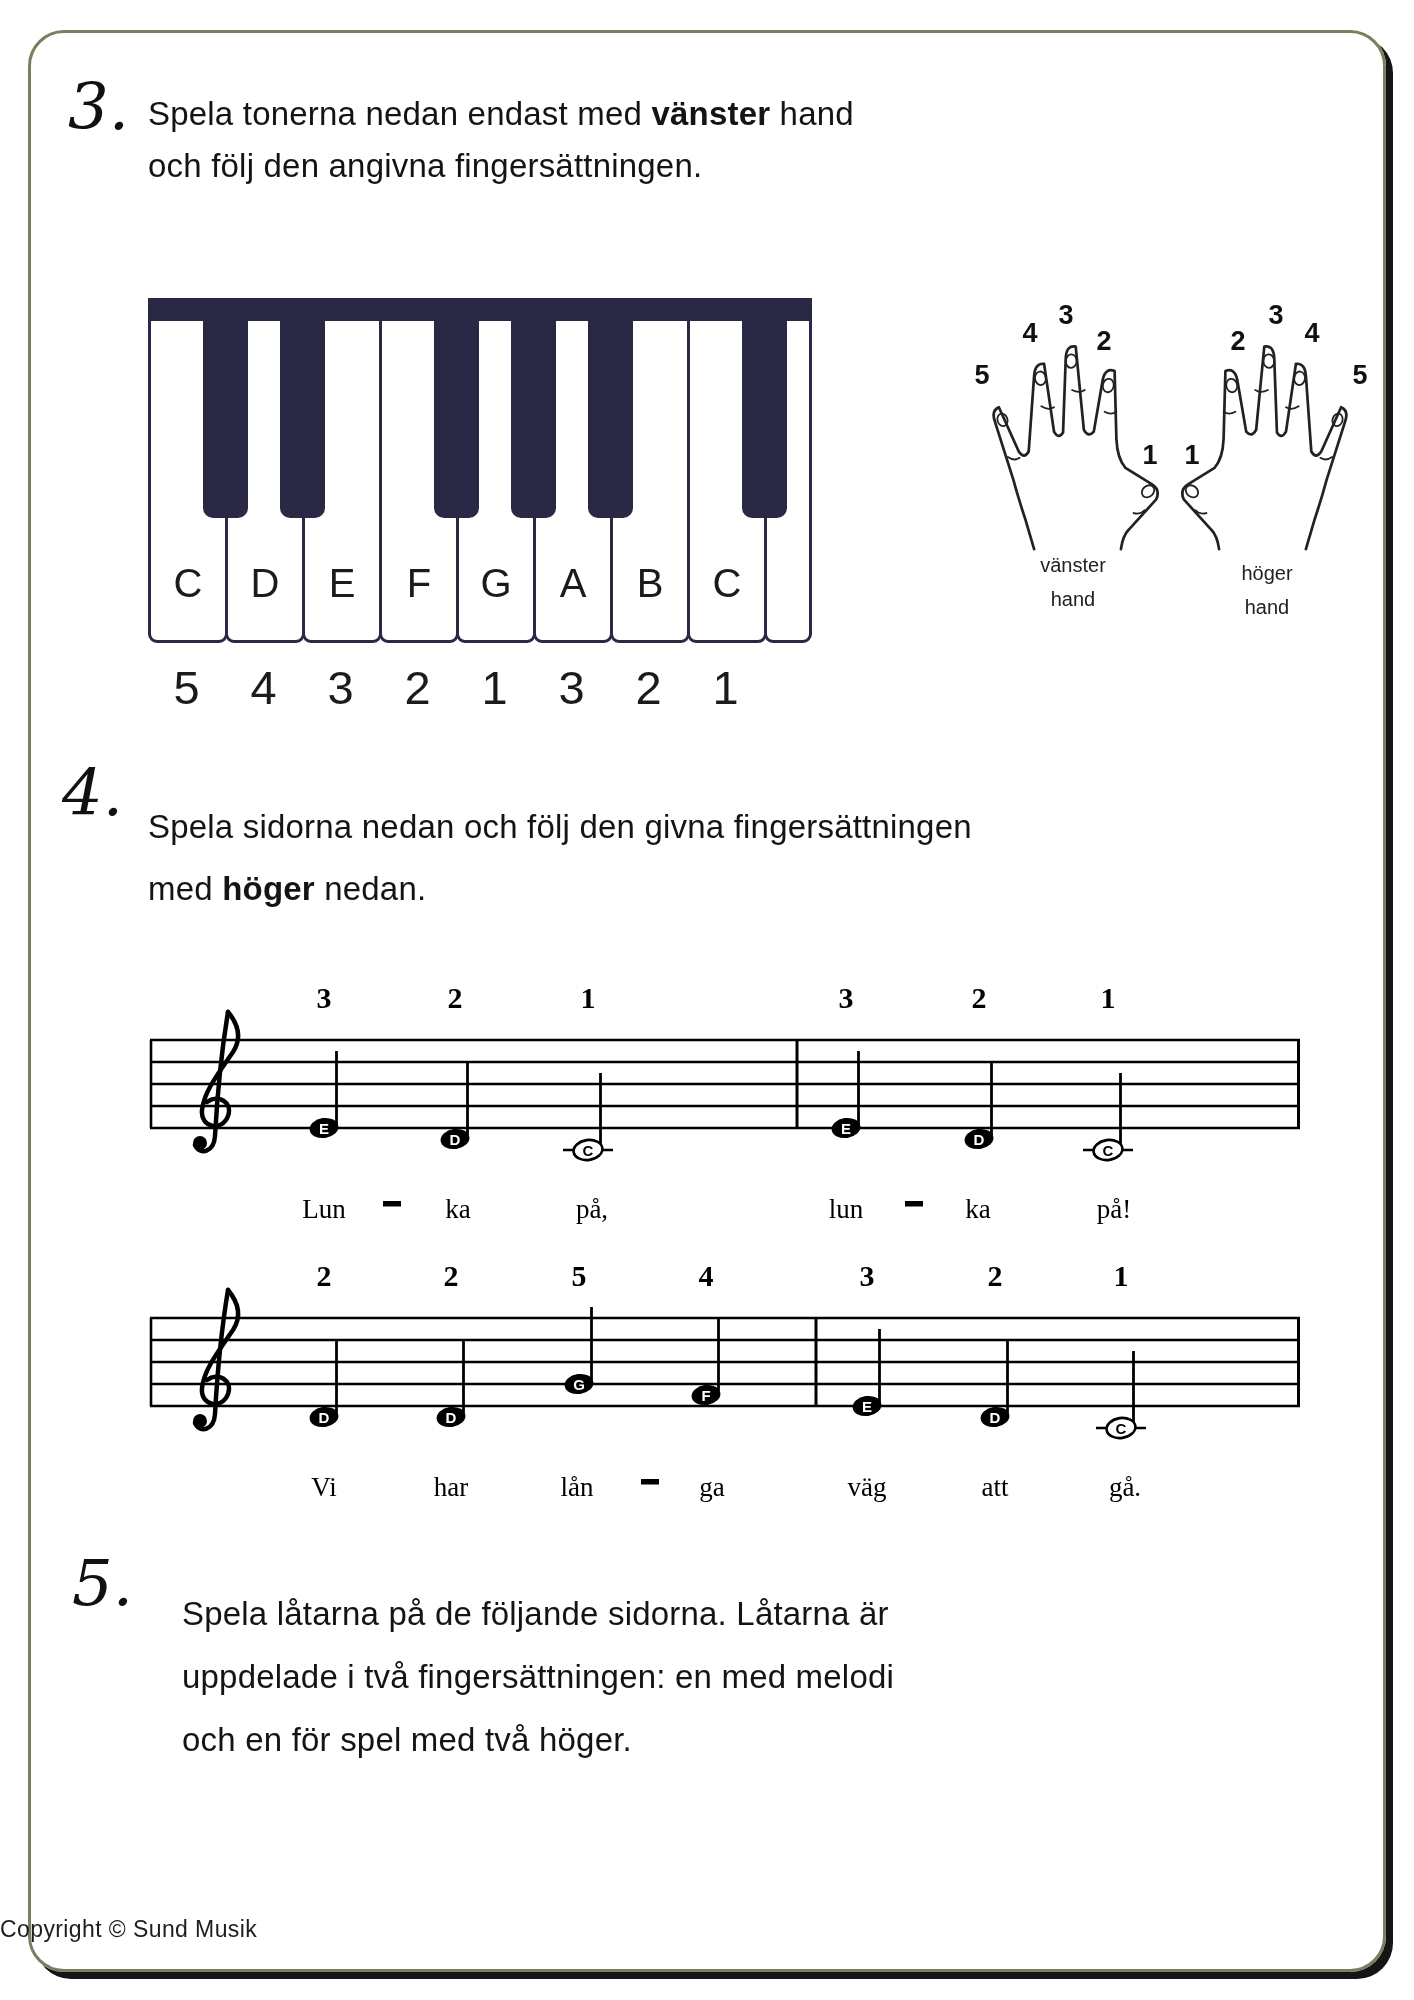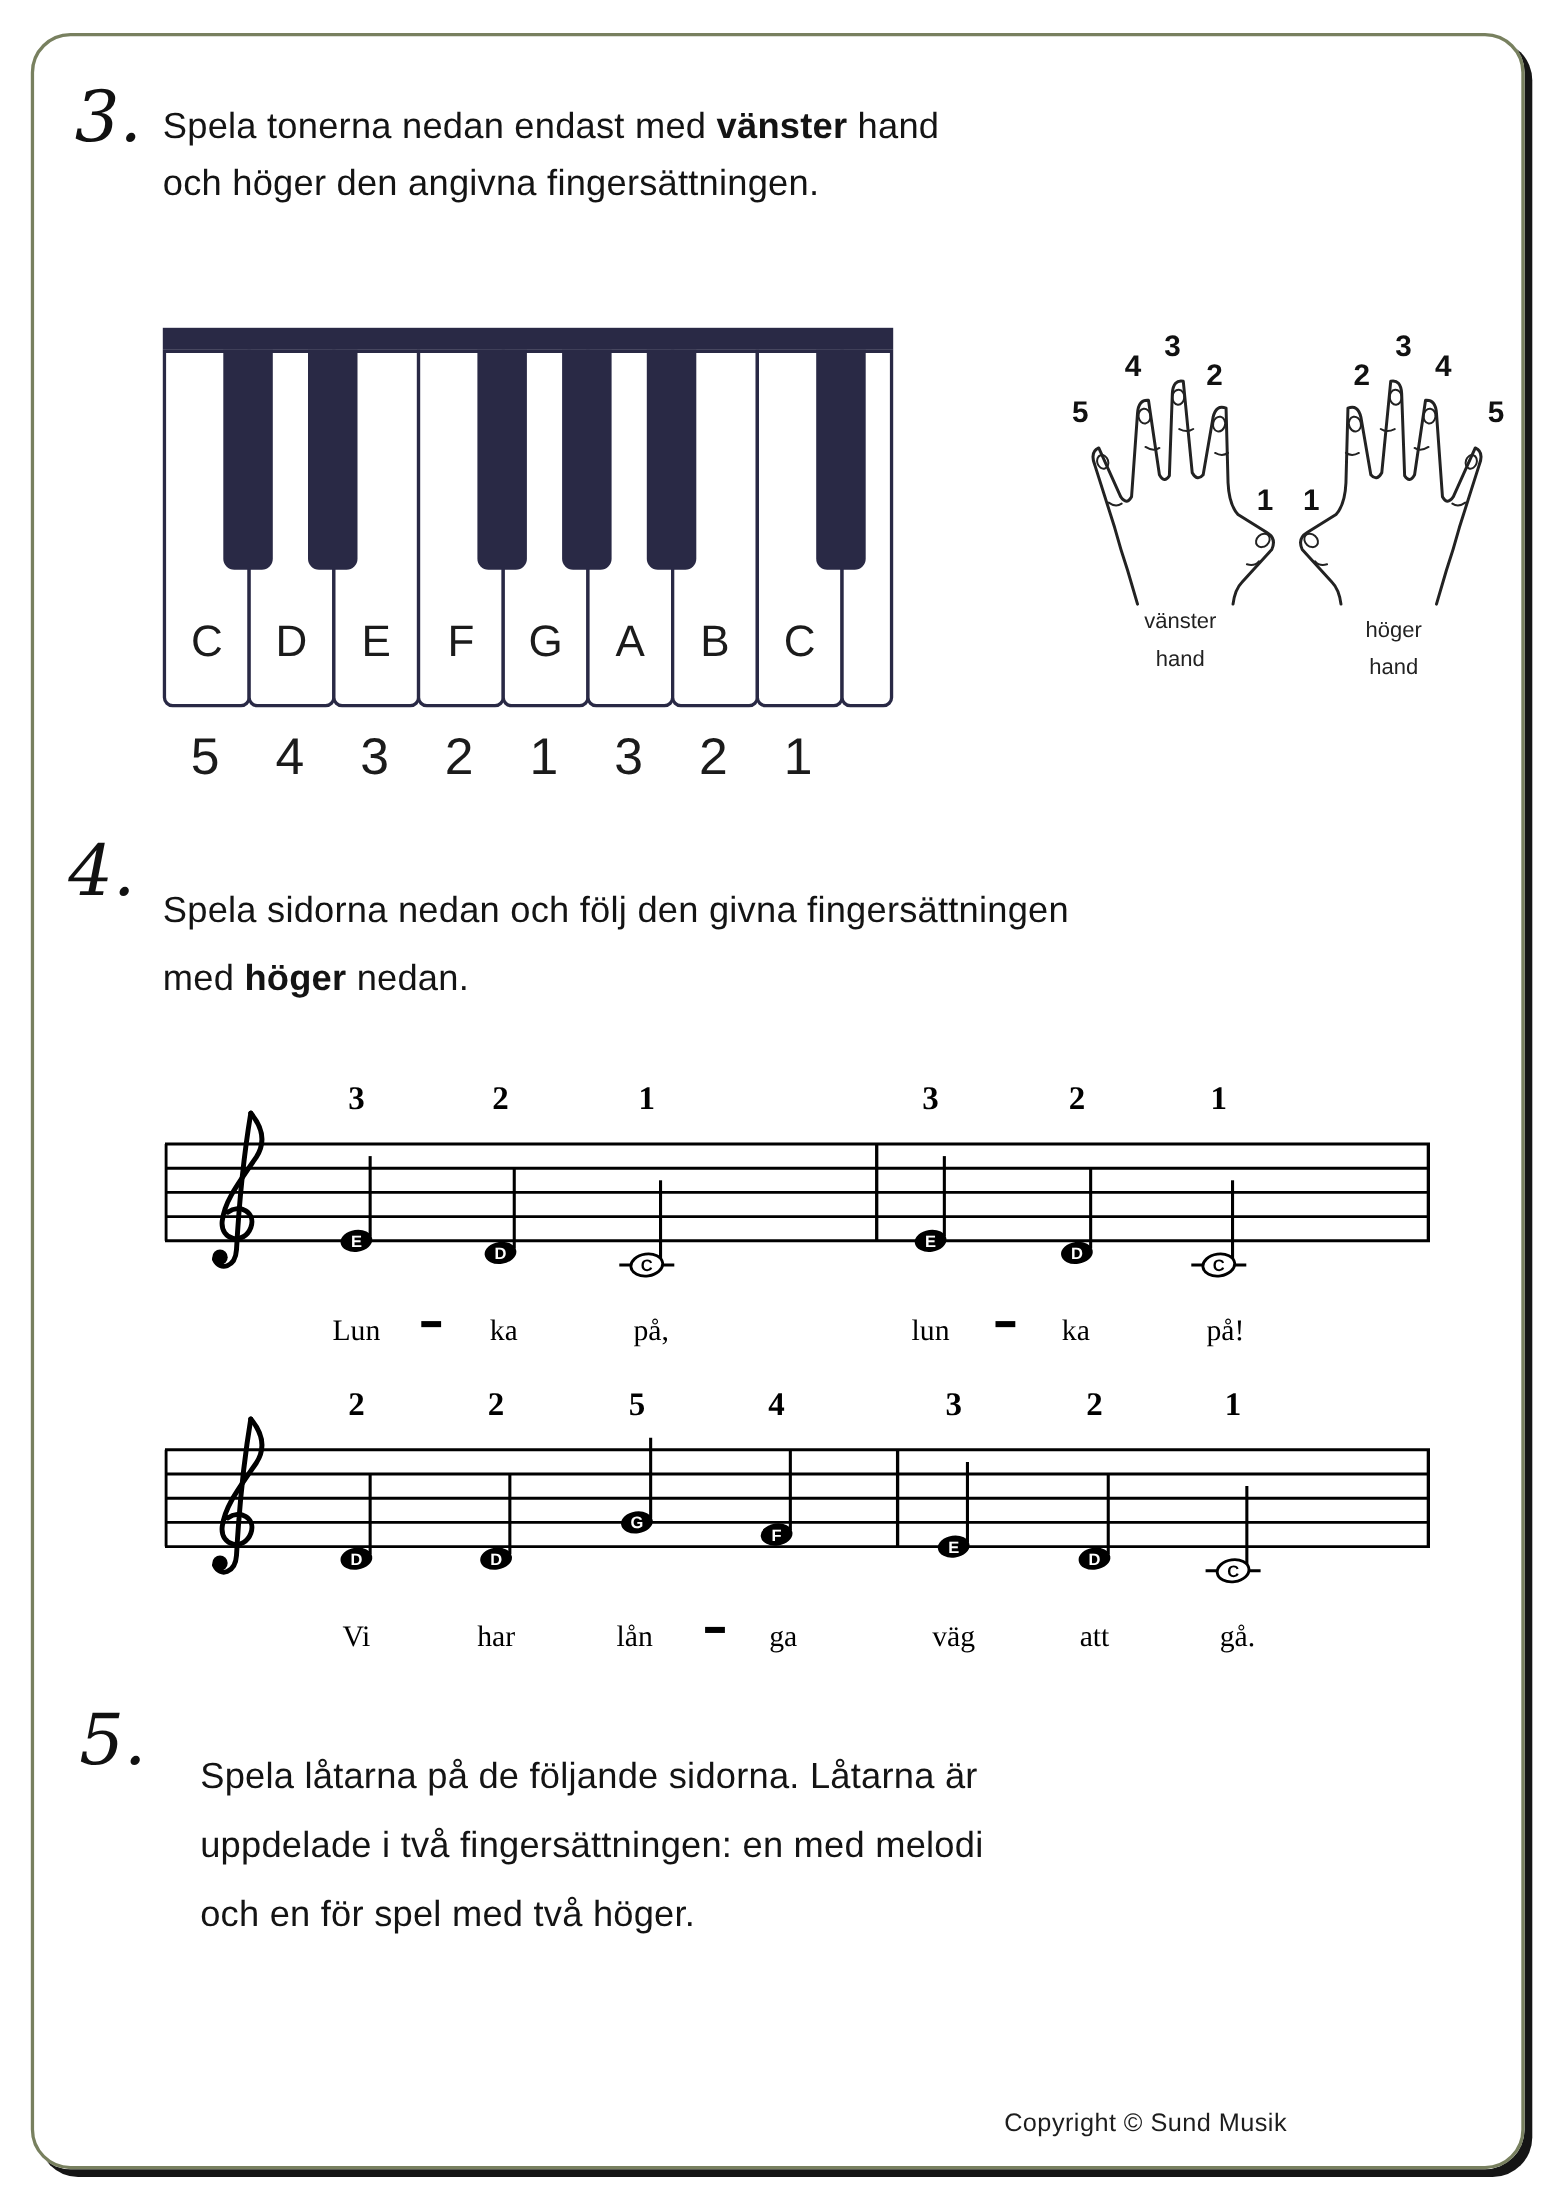--- a/index.html
+++ b/index.html
@@ -17,34 +17,34 @@
   .kb-topbar{left:0;top:0;width:664px;height:20px;background:#292945;}
   .wkey{top:20px;height:325px;background:#fff;border:3px solid #292945;
         border-radius:0 0 9px 9px;box-sizing:border-box;}
   .wkey .kl{position:absolute;left:0;right:0;bottom:34px;text-align:center;
             font-size:40px;font-weight:400;color:#1b1b1b;}
   .bkey{top:20px;width:45px;height:200px;background:#292945;border-radius:0 0 10px 10px;z-index:2;}
   .knum{top:660px;width:77px;text-align:center;font-size:47px;color:#1b1b1b;}
   
   .fnum{font-size:27px;font-weight:700;color:#111;transform:translate(-50%,0);}
   .hlabel{width:200px;text-align:center;font-size:20px;line-height:34px;color:#222;}
-  .footer{left:0;top:1916px;width:1170px;text-align:right;font-size:23px;
+  .footer{left:0;top:1916px;width:1170px;text-align:left;font-size:23px;
           letter-spacing:.4px;color:#1d1d1d;}
   svg text{user-select:none;}
 </style>
 </head>
 <body>
 
 <div class="page">
   <div class="abs sheet"></div>
 
   <div class="abs numeral" style="left:68px;top:70px;">3.</div>
   <div class="abs h-text" style="left:148px;top:88px;width:880px;">
     <div><span>Spela tonerna nedan endast med </span><b>vänster</b><span> hand</span></div>
-    <div>och höger den angivna fingersättningen.</div>
+    <div>och följ den angivna fingersättningen.</div>
   </div>
 
   <div class="abs kb" id="kb">
     <div class="abs kb-topbar"></div>
   <div class="abs wkey" style="left: 0px; width: 80px;">
         <div class="kl">C</div>
       </div>
       <div class="abs wkey" style="left: 77px; width: 80px;">
         <div class="kl">D</div>
       </div>

